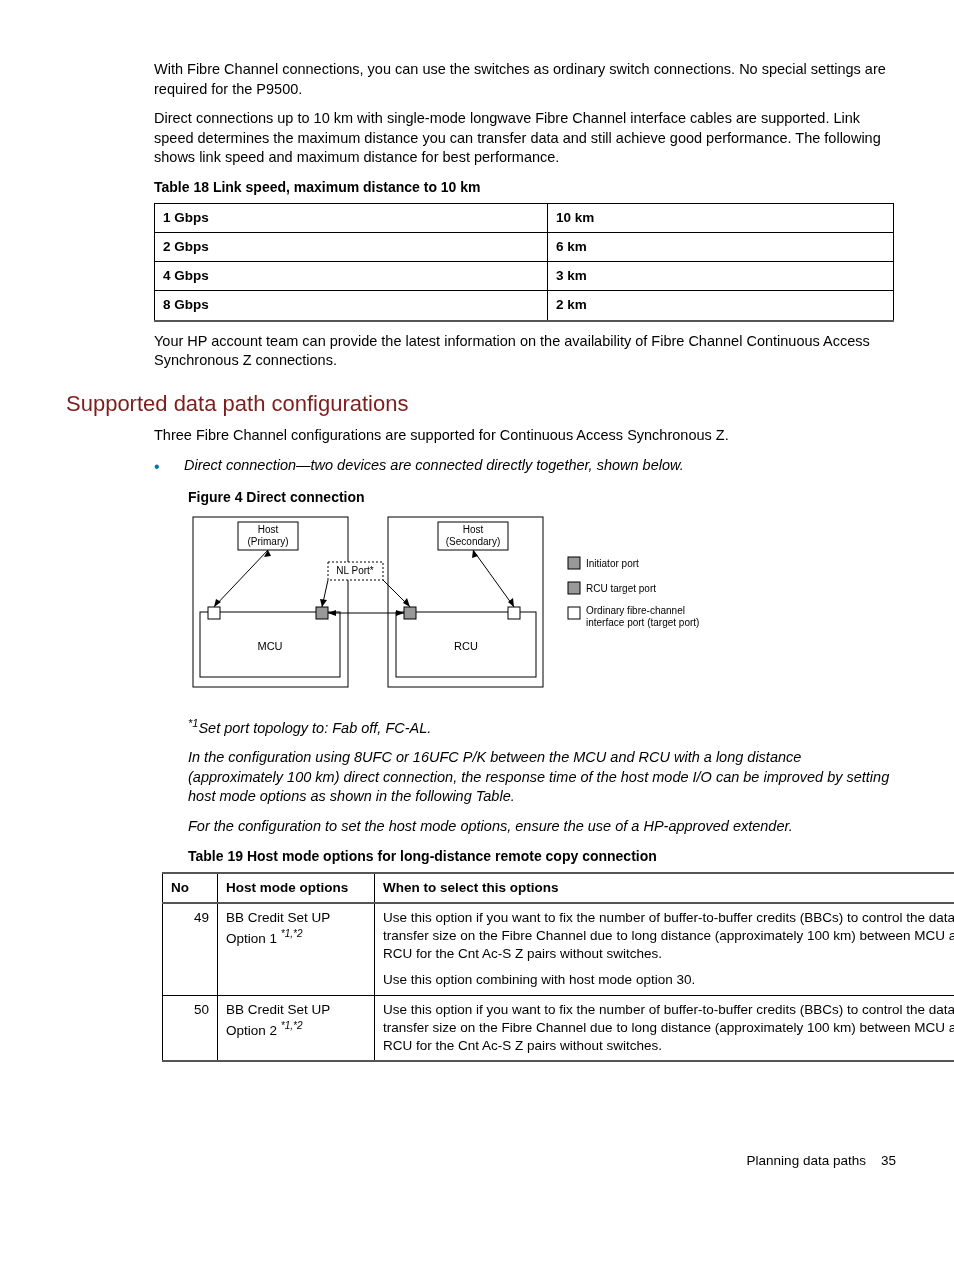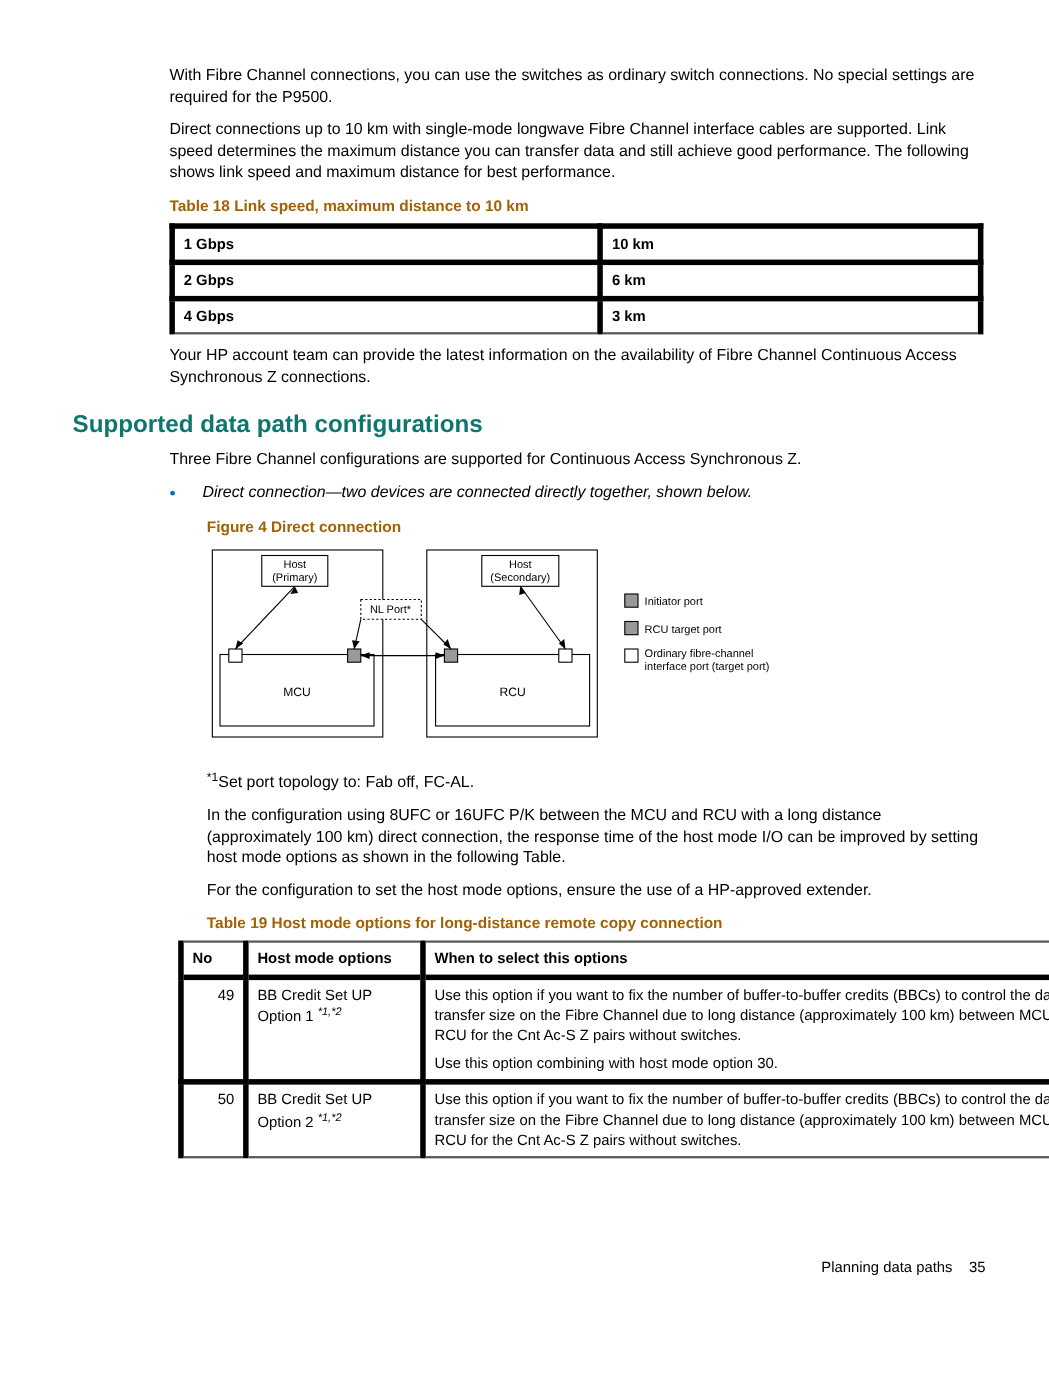--- a/index.html
+++ b/index.html
@@ -10,43 +10,43 @@
     padding: 60px 58px 40px 58px;
     width: 954px;
     box-sizing: border-box;
     line-height: 1.35;
   }
   .para {
     margin: 0 0 10px 0;
     padding-left: 96px;
   }
   .h2 {
-    color: #0f766e;
+    color: #7f1d1d;
     font-size: 22px;
-    font-weight: bold;
+    font-weight: normal;
     margin: 18px 0 8px 8px;
   }
   .caption {
-    color: #a16207;
+    color: #000000;
     font-size: 14px;
     font-weight: bold;
     margin: 8px 0 6px 0;
   }
   .caption.table18 { padding-left: 96px; }
   .caption.fig4 { padding-left: 130px; }
   .caption.table19 { padding-left: 130px; }
   table.data {
     border-collapse: collapse;
     width: 740px;
     margin-left: 96px;
     margin-bottom: 10px;
     font-size: 13.5px;
   }
   table.data th, table.data td {
-    border: 5px solid #000000;
+    border: 1px solid #000000;
     padding: 5px 8px;
     text-align: left;
   }
   table.data th {
     font-weight: bold;
     border-top: 2px solid #555;
     border-bottom: 2px solid #555;
   }
   table.data tr:last-child td {
     border-bottom: 2px solid #555;
@@ -74,20 +74,21 @@
     font-size: 16px;
     line-height: 1;
     width: 30px;
     flex-shrink: 0;
     padding-top: 3px;
   }
   .bullet-text { flex: 1; font-style: italic; }
   .indent2 {
     margin: 0 0 10px 0;
     padding-left: 130px;
+    font-style: italic;
   }
   .footnote sup {
     font-size: 11px;
     vertical-align: super;
   }
   .figure {
     margin-left: 130px;
     margin-bottom: 18px;
   }
   .fig-svg {
@@ -115,20 +116,24 @@
     <td>1 Gbps</td>
     <td>10 km</td>
   </tr>
   <tr>
     <td>2 Gbps</td>
     <td>6 km</td>
   </tr>
   <tr>
     <td>4 Gbps</td>
     <td>3 km</td>
+  </tr>
+  <tr>
+    <td>8 Gbps</td>
+    <td>2 km</td>
   </tr>
 </tbody>
   </table>
 
 <p class="para">Your HP account team can provide the latest information on the availability of Fibre Channel Continuous Access Synchronous Z connections.</p>
 
 <div class="h2">Supported data path configurations</div>
 <p class="para">Three Fibre Channel configurations are supported for Continuous Access Synchronous Z.</p>
 
 <div class="bullet-row">

